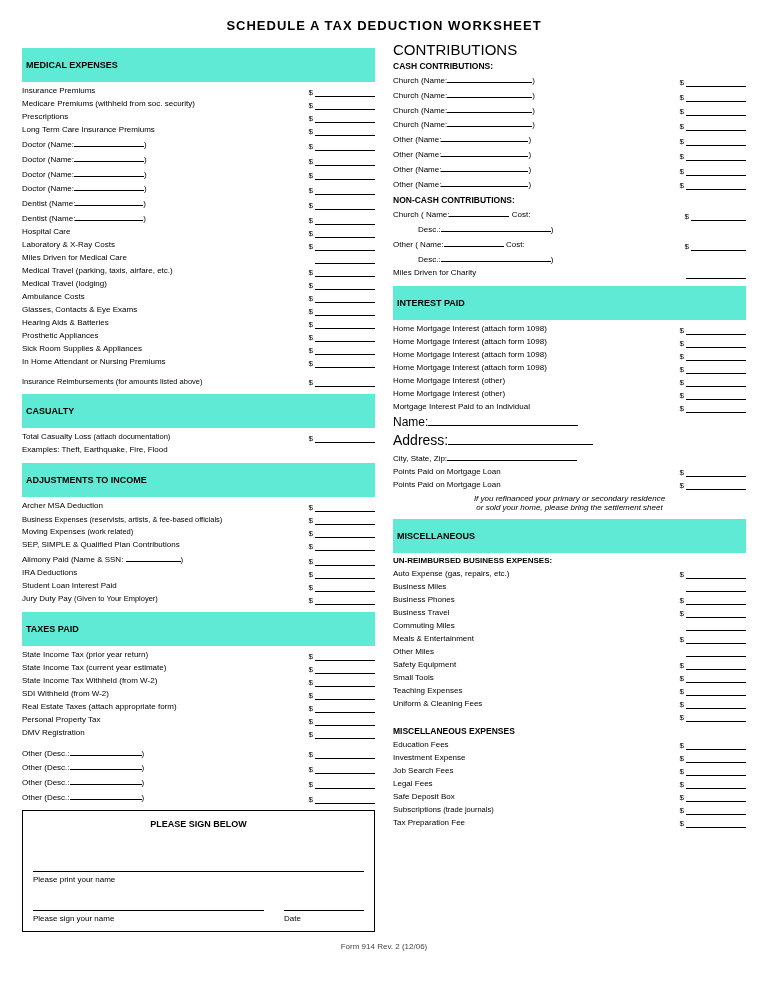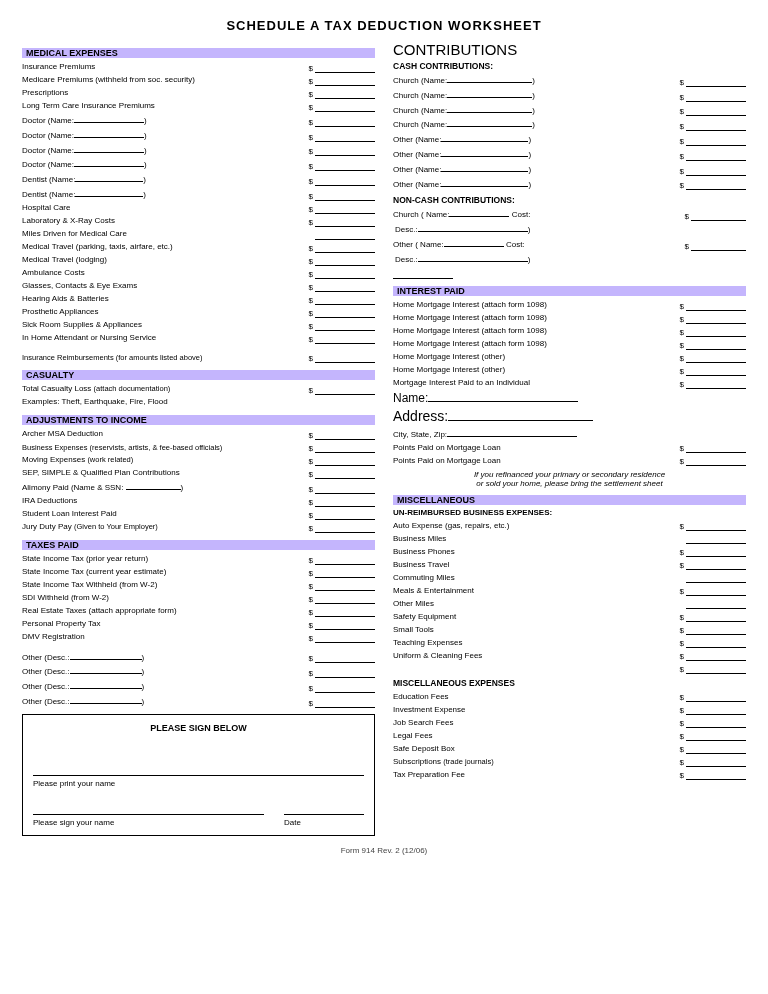--- a/index.html
+++ b/index.html
@@ -18,24 +18,24 @@
       font-weight: bold;
       margin-bottom: 8px;
       letter-spacing: 1px;
     }
     .two-col {
       display: grid;
       grid-template-columns: 1fr 1fr;
       gap: 0 18px;
     }
     .section-header {
-      background: #c4b5fd;
+      background: #5eead4;
       font-weight: bold;
       font-size: 9px;
-      padding: 0 4px;
+      padding: 12px 4px;
       margin: 7px 0 3px 0;
     }
     .line-item {
       display: flex;
       align-items: flex-end;
       justify-content: space-between;
       margin-bottom: 1px;
       min-height: 12px;
     }
     .line-label {
@@ -53,21 +53,21 @@
     }
     .dollar-sign {
       font-size: 8px;
     }
     .underline {
       border-bottom: 1px solid #000;
       min-width: 60px;
       height: 10px;
       display: inline-block;
     }
-    .indent { margin-left: 2px; }
+    .indent { margin-left: 25px; }
     .note-text {
       font-size: 8px;
       font-style: italic;
       font-weight: bold;
       text-align: center;
       margin: 4px 0;
     }
     .sign-box {
       border: 1px solid #000;
       padding: 8px 10px;
@@ -252,21 +252,21 @@
         </span>
       </div>
     <div class="line-item">
         <span class="line-label">Sick Room Supplies &amp; Appliances</span>
         <span class="line-dollar">
           <span class="dollar-sign">$</span>
           <span class="underline"></span>
         </span>
       </div>
     <div class="line-item">
-        <span class="line-label">In Home Attendant or Nursing Service</span>
+        <span class="line-label">In Home Attendant or Nursing Premiums</span>
         <span class="line-dollar">
           <span class="dollar-sign">$</span>
           <span class="underline"></span>
         </span>
       </div>
     <div style="height:6px;"></div>
     <div class="line-item">
         <span class="line-label" style="font-size:7.5px;">Insurance Reimbursements (for amounts listed above)</span>
         <span class="line-dollar">
           <span class="dollar-sign">$</span>
@@ -522,20 +522,21 @@
       <span class="line-dollar">
           <span class="dollar-sign">$</span>
           <span class="underline" style="min-width:55px;"></span>
         </span>
     </div>
     <div class="line-item indent">
       <span class="line-label">Desc.:<span class="inline-underline" style="min-width:110px;"></span>)</span>
     </div>
 
     <div class="line-item">
+      <span class="line-label">Miles Driven for Charity</span>
       <span class="line-dollar">
           <span class="underline"></span>
         </span>
     </div>
 
 
     <div class="section-header">INTEREST PAID</div>
     <div class="line-item">
         <span class="line-label">Home Mortgage Interest (attach form 1098)</span>
         <span class="line-dollar">

